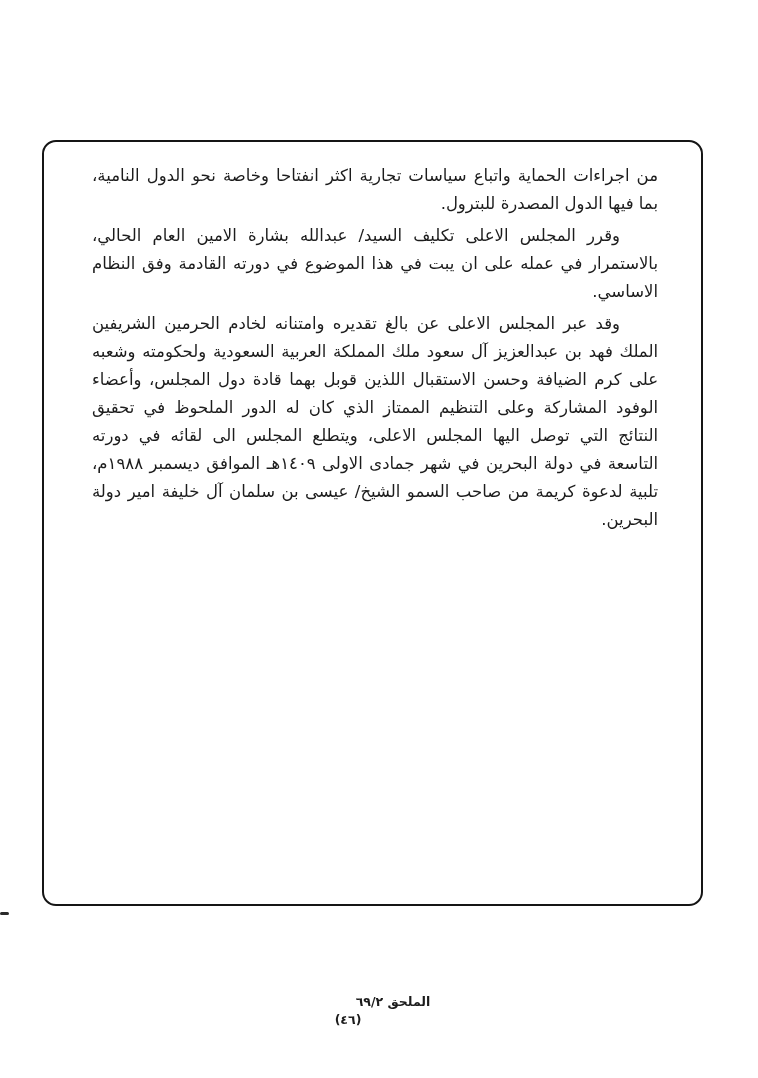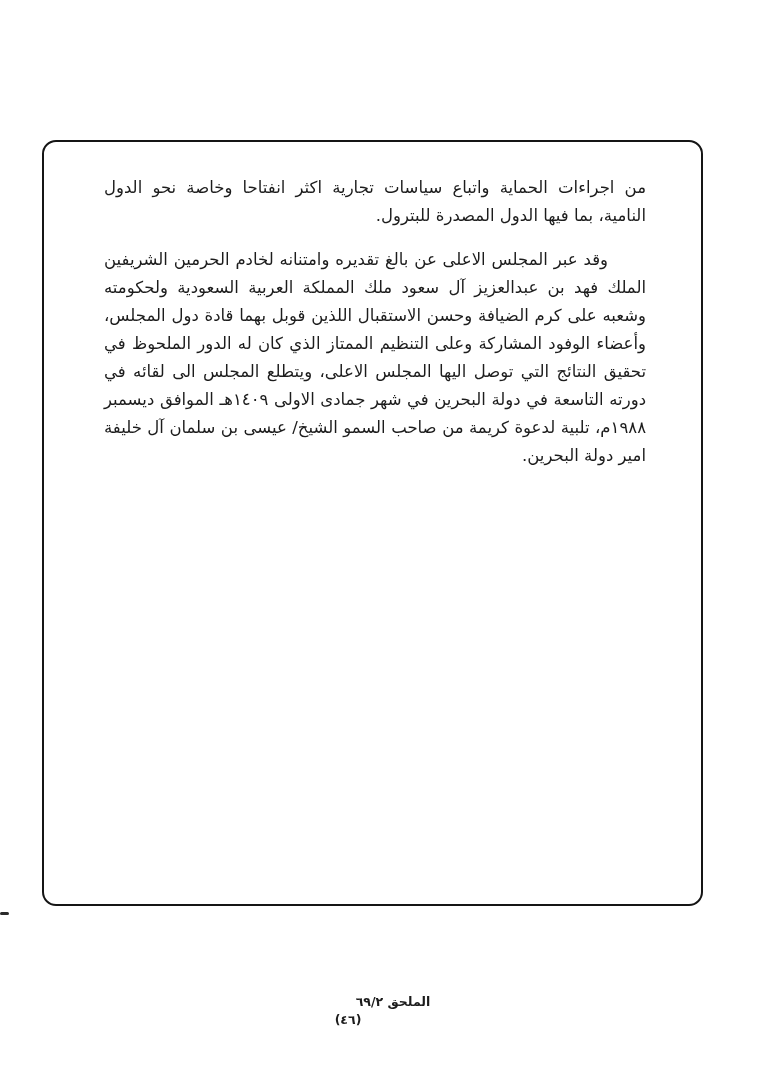--- a/index.html
+++ b/index.html
@@ -27,21 +27,21 @@
     box-sizing: border-box;
   }
   .text-block {
     position: absolute;
     left: 88px;
     top: 158px;
     width: 574px;
     direction: rtl;
   }
   .para {
-    margin: 16px;
+    margin: 4px;
     text-align: justify;
     font-size: 16.5px;
     line-height: 28px;
     letter-spacing: 0.2px;
   }
   .para.indent {
     text-indent: 38px;
   }
   .closing {
     margin-top: 28px;
@@ -85,20 +85,21 @@
 </style>
 </head>
 <body>
 
 <div class="page">
 
   <div class="frame"></div>
 
   <div class="text-block">
     <p class="para">من اجراءات الحماية واتباع سياسات تجارية اكثر انفتاحا وخاصة نحو الدول النامية، بما فيها الدول المصدرة للبترول.</p>
+    <p class="para indent">وقرر المجلس الاعلى تكليف السيد/ عبدالله بشارة الامين العام الحالي، بالاستمرار في عمله على ان يبت في هذا الموضوع في دورته القادمة وفق النظام الاساسي.</p>
     <p class="para indent">وقد عبر المجلس الاعلى عن بالغ تقديره وامتنانه لخادم الحرمين الشريفين الملك فهد بن عبدالعزيز آل سعود ملك المملكة العربية السعودية ولحكومته وشعبه على كرم الضيافة وحسن الاستقبال اللذين قوبل بهما قادة دول المجلس، وأعضاء الوفود المشاركة وعلى التنظيم الممتاز الذي كان له الدور الملحوظ في تحقيق النتائج التي توصل اليها المجلس الاعلى، ويتطلع المجلس الى لقائه في دورته التاسعة في دولة البحرين في شهر جمادى الاولى ١٤٠٩هـ الموافق ديسمبر ١٩٨٨م، تلبية لدعوة كريمة من صاحب السمو الشيخ/ عيسى بن سلمان آل خليفة امير دولة البحرين.</p>
 
   </div>
 
   <div class="scan-artifact"></div>
 
   <div class="footer">
     <span class="appendix">الملحق ٦٩/٢</span>
     <span class="page-num">(٤٦)</span>
   </div>

